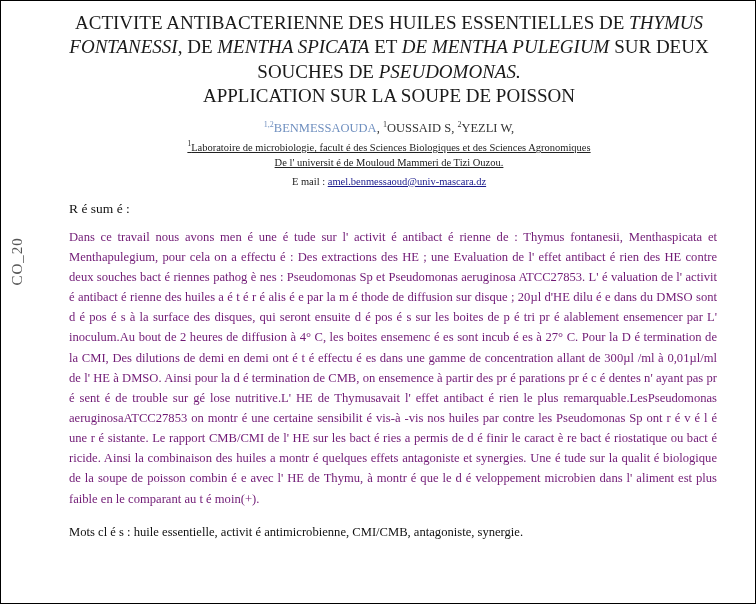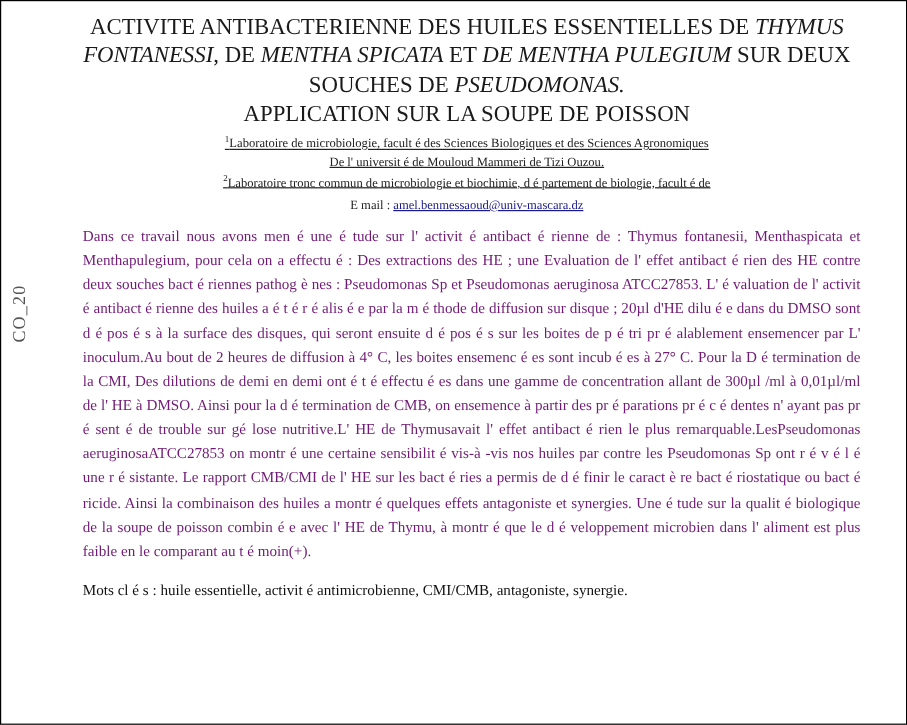--- a/index.html
+++ b/index.html
@@ -127,36 +127,37 @@
 
   <div class="content">
 
     <div class="title">
       <span>ACTIVITE ANTIBACTERIENNE DES HUILES ESSENTIELLES DE </span><span class="it">THYMUS</span><br>
       <span class="it">FONTANESSI</span><span>, DE </span><span class="it">MENTHA SPICATA</span><span> ET </span><span class="it">DE MENTHA PULEGIUM</span><span> SUR DEUX</span><br>
       <span>SOUCHES DE </span><span class="it">PSEUDOMONAS.</span><br>
       <span>APPLICATION SUR LA SOUPE DE POISSON</span>
     </div>
 
+    <div class="authors">
+      <span class="sup">1,2</span><span class="lead">BENMESSAOUDA</span><span>, </span><span class="sup-dark">1</span><span>OUSSAID S, </span><span class="sup-dark">2</span><span>YEZLI W,</span>
+    </div>
 
     <div class="affil">
       <span class="sup">1</span><span>Laboratoire de microbiologie, facult é  des Sciences Biologiques et des Sciences Agronomiques</span>
     </div>
     <div class="affil" style="margin-top:0;">
       <span>De l' universit é  de Mouloud Mammeri de Tizi Ouzou.</span>
     </div>
-    <div class="affil" style="margin-top:0;">
-      <span class="sup">2</span><span>Laboratoire tronc commun de microbiologie et biochimie, d é partement de biologie, facult é  de</span>
-    </div>
 
     <div class="email-line">
       <span>E mail :</span>
       <a class="email-link" href="#">amel.benmessaoud@univ-mascara.dz</a>
     </div>
 
+    <div class="section-head">R é sum é  :</div>
 
     <div class="abstract">Dans ce travail nous avons men é  une é tude sur l' activit é  antibact é rienne de : Thymus fontanesii, Menthaspicata et Menthapulegium, pour cela on a effectu é  : Des extractions des HE ; une Evaluation de l' effet antibact é rien des HE contre deux souches bact é riennes pathog è nes : Pseudomonas Sp et Pseudomonas aeruginosa ATCC27853. L' é valuation de l' activit é  antibact é rienne des huiles a é t é  r é alis é e par la m é thode de diffusion sur disque ; 20µl d'HE dilu é e dans du DMSO sont d é pos é s à  la surface des disques, qui seront ensuite d é pos é s sur les boites de p é tri pr é alablement ensemencer par L' inoculum.Au bout de 2 heures de diffusion à  4° C, les boites ensemenc é es sont incub é es à 27° C. Pour la D é termination de la CMI, Des dilutions de demi en demi ont é t é  effectu é es dans une gamme de concentration allant de 300µl /ml à  0,01µl/ml de l' HE à  DMSO. Ainsi pour la d é termination de CMB, on ensemence à  partir des pr é parations pr é c é dentes n' ayant pas pr é sent é  de trouble sur gé lose nutritive.L' HE de Thymusavait l' effet antibact é rien le plus remarquable.LesPseudomonas aeruginosaATCC27853 on montr é  une certaine sensibilit é  vis-à -vis nos huiles par contre les Pseudomonas Sp ont r é v é l é  une r é sistante. Le rapport CMB/CMI de l' HE sur les bact é ries a permis de d é finir le caract è re bact é riostatique ou bact é ricide. Ainsi la combinaison des huiles a montr é  quelques effets antagoniste et synergies. Une é tude sur la qualit é  biologique de la soupe de poisson combin é e avec l' HE de Thymu, à montr é  que le d é veloppement microbien dans l' aliment est plus faible en le comparant au t é moin(+).</div>
 
     <div class="keywords">
       <span>Mots cl é s : </span><span>huile essentielle, activit é  antimicrobienne, CMI/CMB, antagoniste, synergie.</span>
     </div>
 
   </div>
 </div>
 

